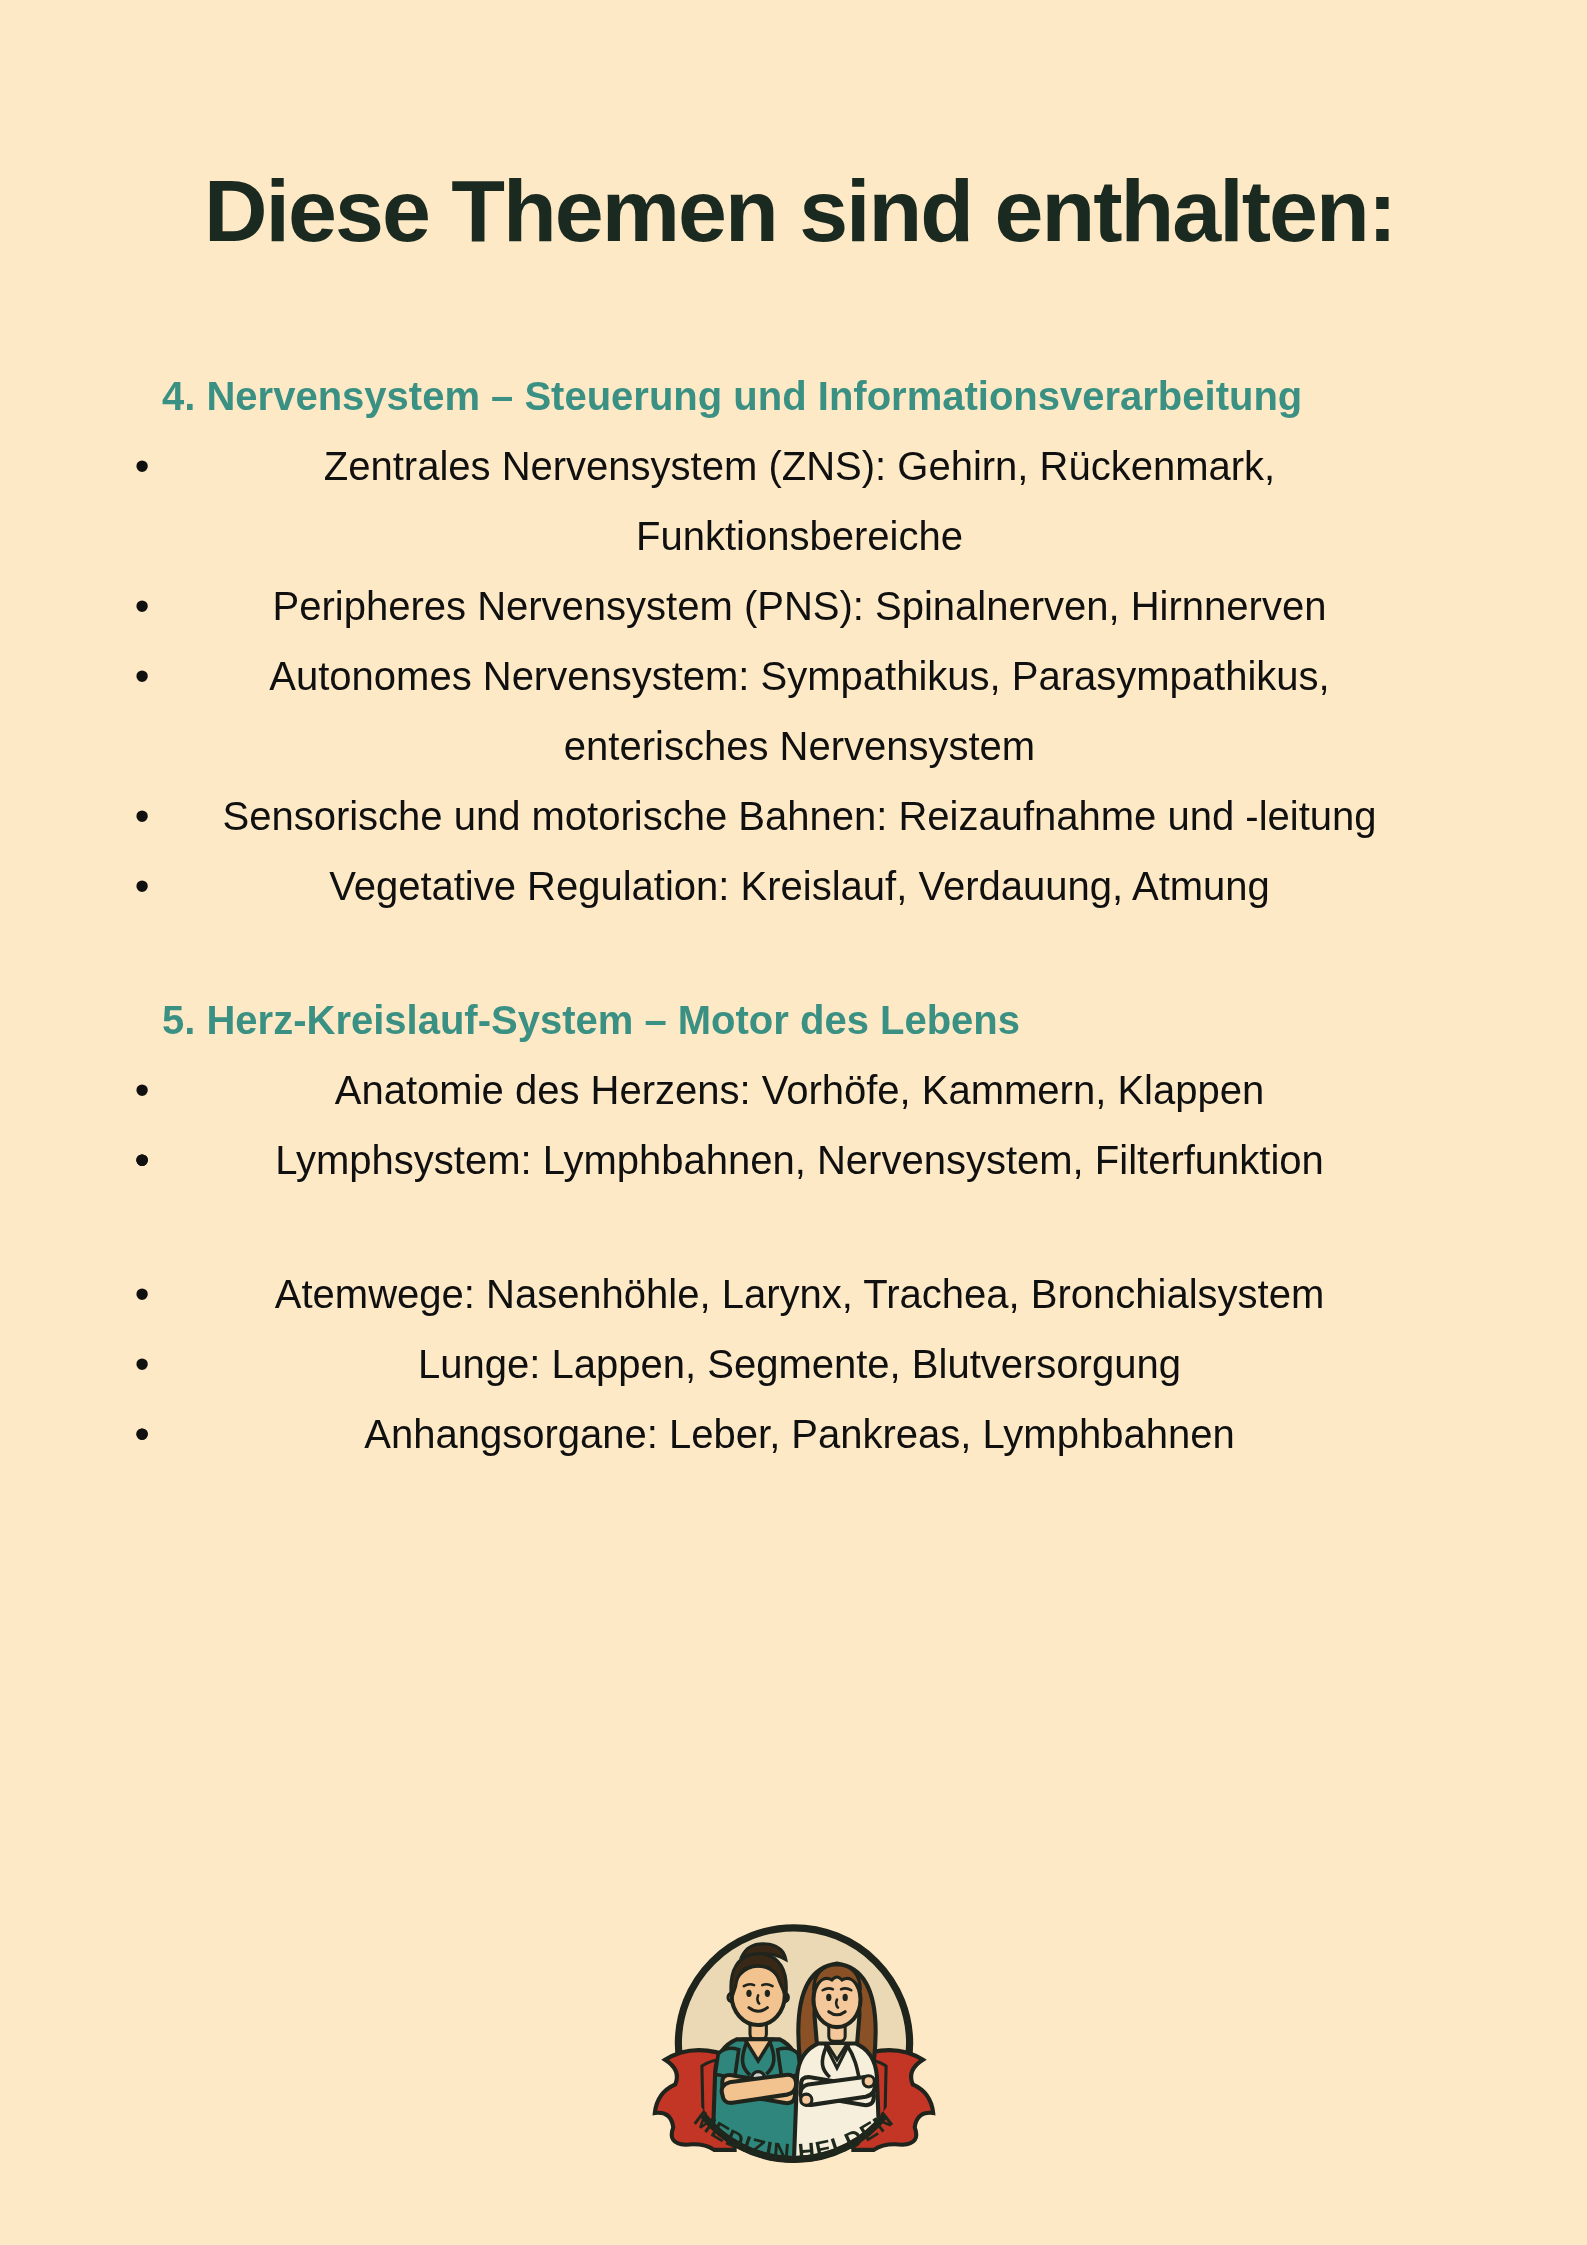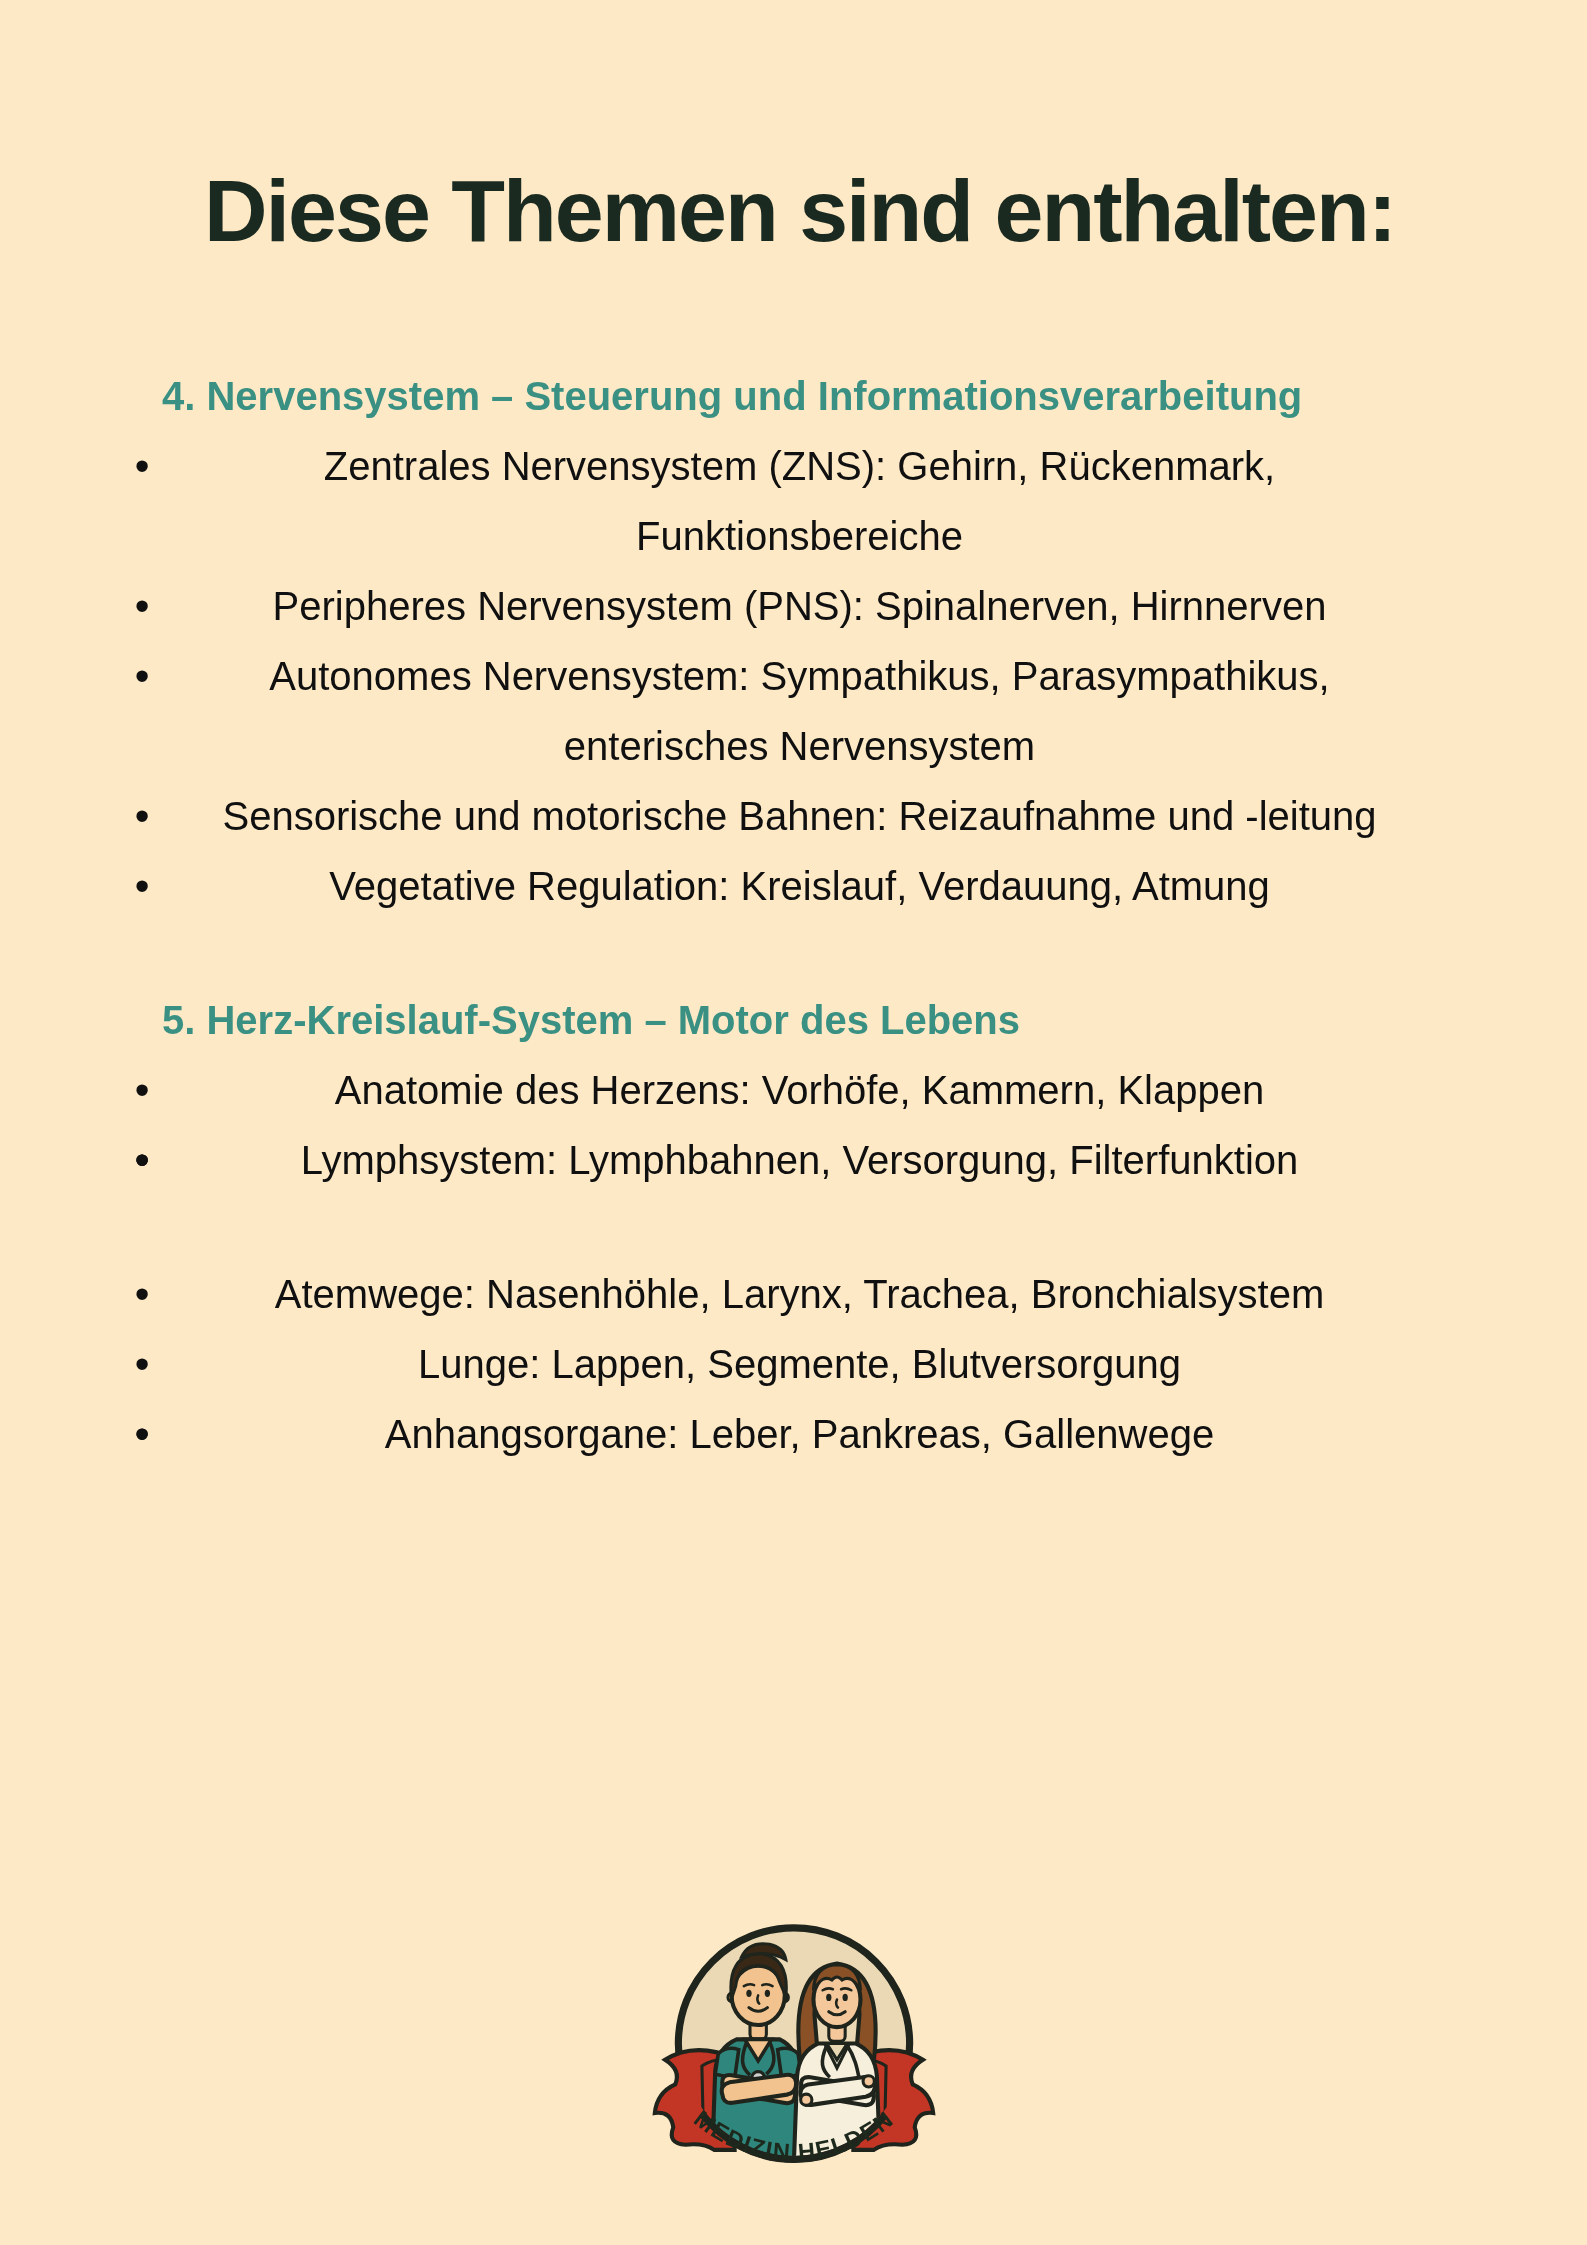--- a/index.html
+++ b/index.html
@@ -129,21 +129,21 @@
   <div class="bullet-row">
     <span class="bullet-dot">•</span>
   </div>
 
   <div class="bullet-row">
     <span class="bullet-dot">•</span>
   </div>
 
   <div class="bullet-row">
     <span class="bullet-dot">•</span>
-    <span class="bullet-text">Lymphsystem: Lymphbahnen, Versorgung, Filterfunktion</span>
+    <span class="bullet-text">Lymphsystem: Lymphbahnen, Nervensystem, Filterfunktion</span>
   </div>
 </div>
   </section>
 
   <section class="section">
     <div class="section-items">
   <div class="bullet-row">
     <span class="bullet-dot">•</span>
     <span class="bullet-text">Atemwege: Nasenhöhle, Larynx, Trachea, Bronchialsystem</span>
   </div>
@@ -152,21 +152,21 @@
     <span class="bullet-dot">•</span>
     <span class="bullet-text">Lunge: Lappen, Segmente, Blutversorgung</span>
   </div>
 
   <div class="bullet-row">
     <span class="bullet-dot">•</span>
   </div>
 
   <div class="bullet-row">
     <span class="bullet-dot">•</span>
-    <span class="bullet-text">Anhangsorgane: Leber, Pankreas, Gallenwege</span>
+    <span class="bullet-text">Anhangsorgane: Leber, Pankreas, Lymphbahnen</span>
   </div>
 </div>
   </section>
 </div>
 
   <div class="logo-wrap">
     <svg viewBox="0 0 300 300" aria-hidden="true">
       <defs>
         <clipPath id="circle-clip">
             <circle cx="150" cy="148" r="110"></circle>

